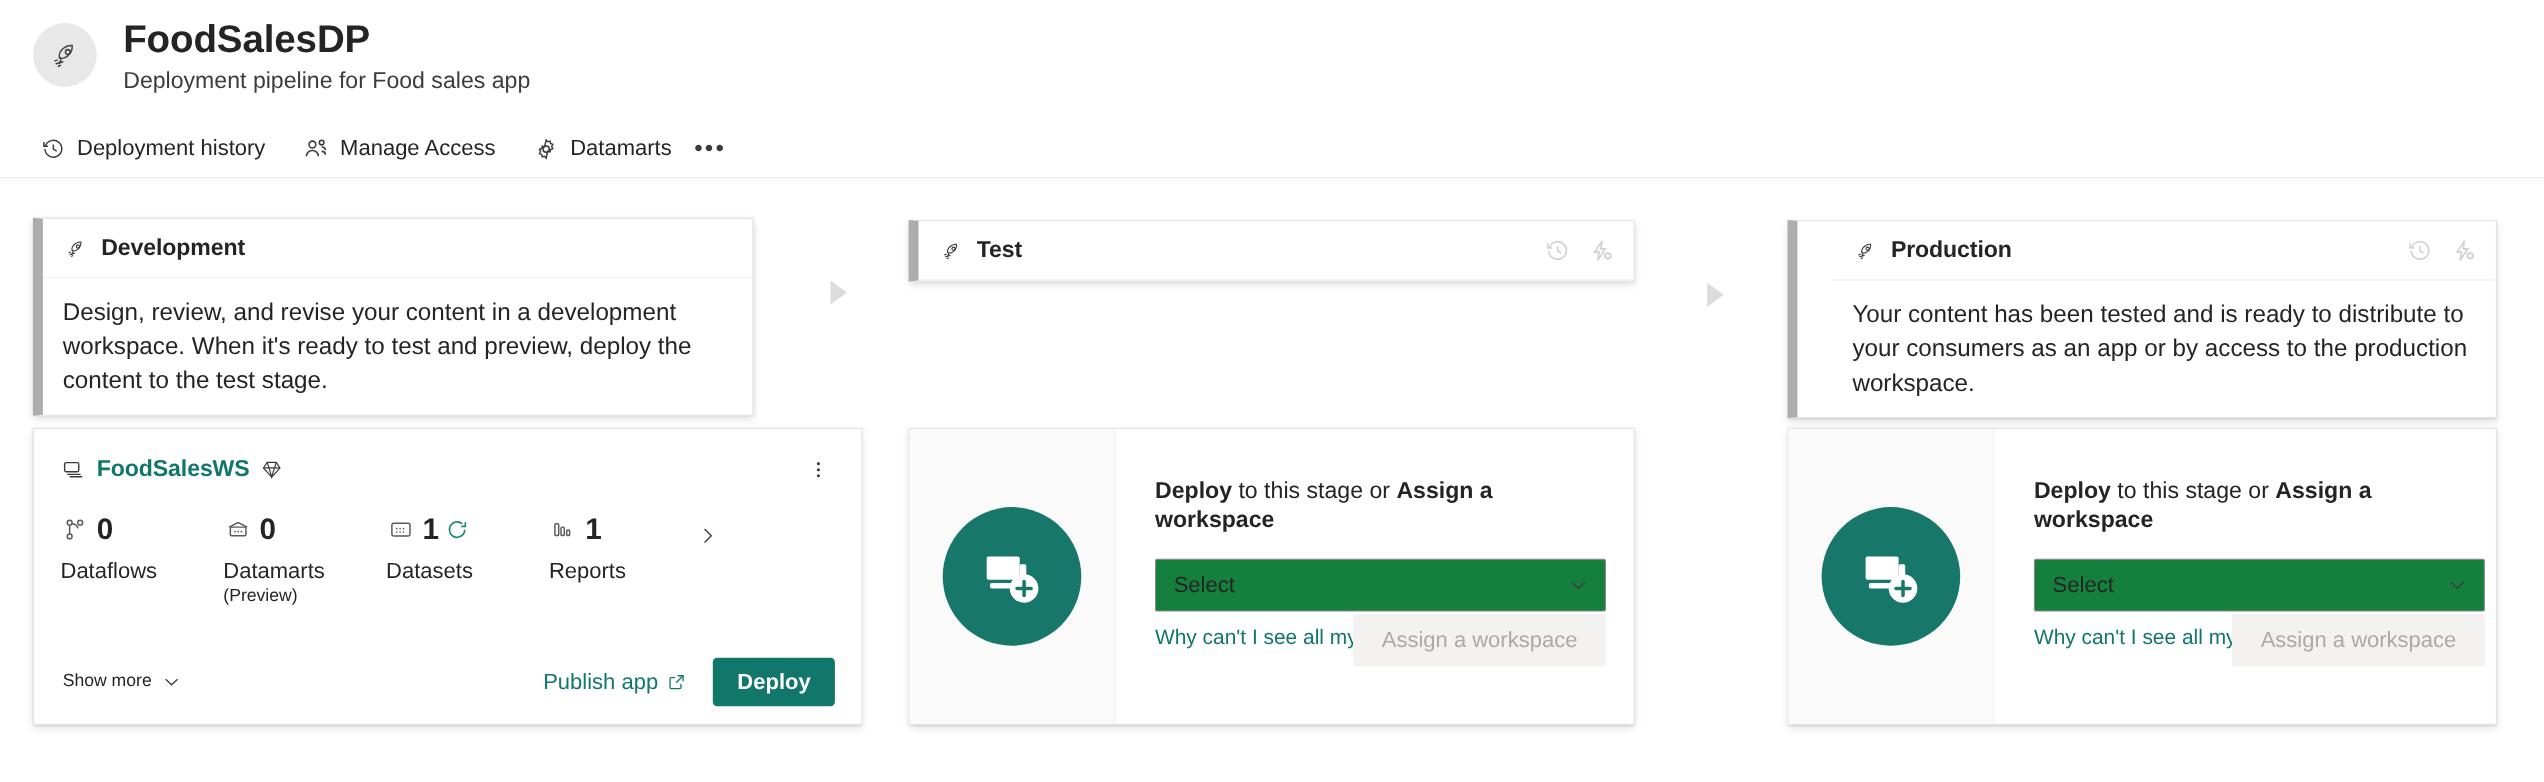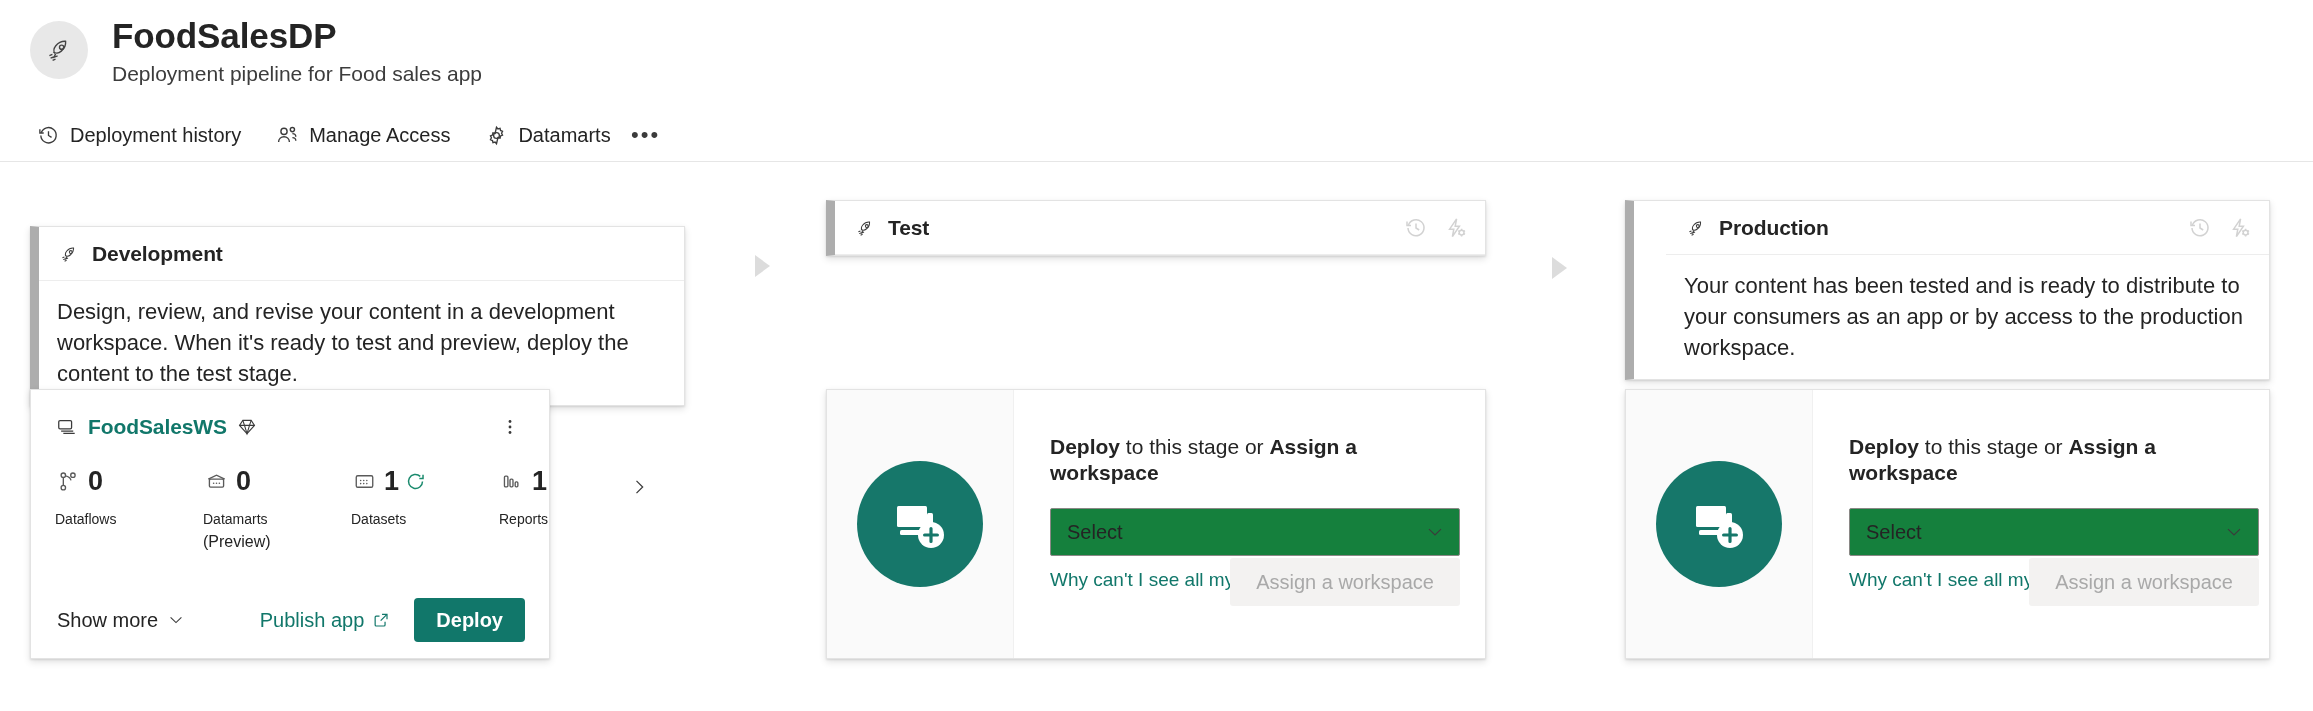--- a/index.html
+++ b/index.html
@@ -180,21 +180,21 @@
     border-left: 15px solid #dcdcdc;
     border-top: 11px solid transparent;
     border-bottom: 11px solid transparent;
   }
 
   
   .ws-card {
     position: absolute;
     left: 30px;
     top: 389px;
-    width: 520px;
+    width: 754px;
     box-sizing: border-box;
     background: #ffffff;
     border: 1px solid #e3e3e3;
     box-shadow: 0 0.6px 1.8px rgba(0,0,0,.10), 0 3.2px 7.2px rgba(0,0,0,.12);
     padding: 22px 24px 18px 24px;
     height: 270px;
   }
   .ws-top {
     display: flex;
     align-items: center;
@@ -253,21 +253,21 @@
     color: #242424;
     line-height: 28px;
   }
   .counter-refresh {
     width: 22px; height: 22px;
     margin-left: 5px;
     display: flex; align-items: center; justify-content: center;
     flex: none;
   }
   .counter-label {
-    font-size: 14px;
+    font-size: 20px;
     color: #242424;
     margin-top: 11px;
     line-height: 24px;
   }
   .counter-sublabel {
     font-size: 16px;
     color: #242424;
     line-height: 22px;
   }
   .counter-next {
@@ -283,21 +283,21 @@
     position: absolute;
     left: 24px;
     right: 24px;
     bottom: 16px;
     display: flex;
     align-items: center;
   }
   .show-more {
     display: flex;
     align-items: center;
-    font-size: 20px;
+    font-size: 16px;
     color: #242424;
     cursor: pointer;
     background: none; border: none; padding: 4px 2px;
     font-family: inherit;
   }
   .show-more .chev {
     margin-left: 9px;
     display: flex; align-items: center;
   }
   .ws-footer-right {
@@ -468,21 +468,21 @@
         </svg>
       </span>
       <span class="tb-label">Datamarts</span>
     </button>
 
     <div class="tool-more">•••</div>
   </div>
 </div>
 
 <div class="stage-col col-dev">
-  <div class="stage-card" style="left:0; top:198px; width:655px;margin-top:28px;">
+  <div class="stage-card" style="left:0; top:198px; width:655px;">
     <div class="stage-card-header">
       <div class="stage-head-left">
         <span class="stage-rocket">
           <svg width="22" height="22" viewBox="0 0 32 32" fill="none" stroke="#3b3b3b" stroke-width="1.5">
             <path d="M12.2 19.6c-1.8-1.8-1.7-5.1.6-7.9 2.4-2.9 6.6-4.6 9.8-4.4.3 3.2-1.4 7.4-4.3 9.8-2.8 2.3-6.1 2.4-7.9.6z"></path>
             <circle cx="18.6" cy="13.2" r="2.1"></circle>
             <path d="M12.6 19.9l-1.6 3.4 3.6-1.4"></path>
             <path d="M6.4 21.6l3-1.2M7.6 24.2l3.2-1.3M9.6 26.4l2.9-1.2"></path>
           </svg>
         </span>

